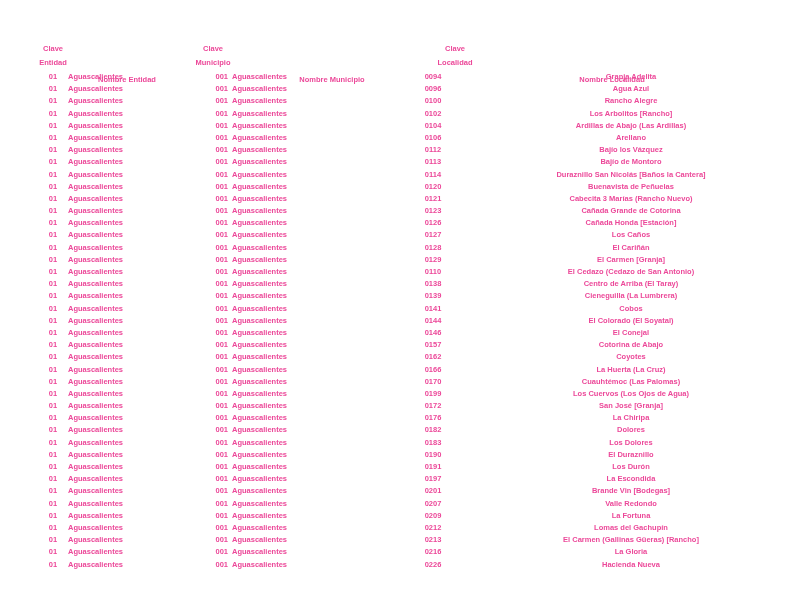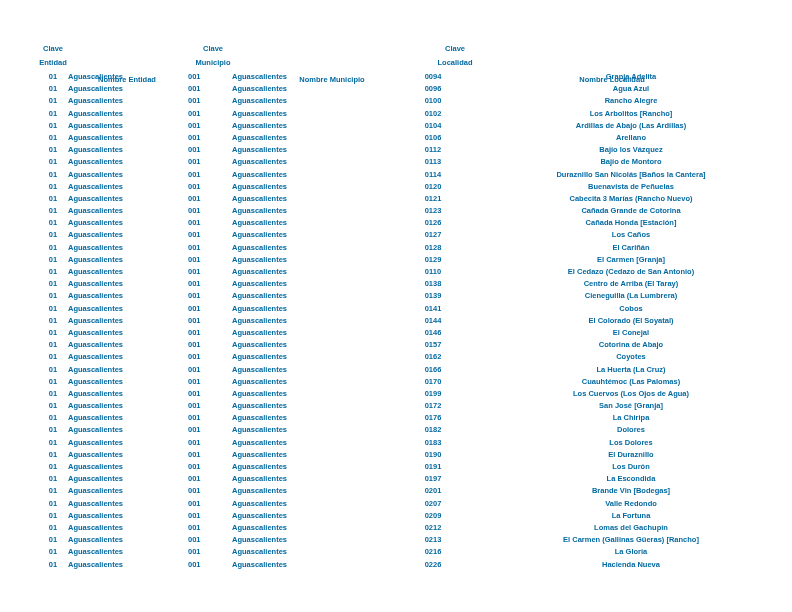--- a/index.html
+++ b/index.html
@@ -7,21 +7,21 @@
     padding: 0;
     background: #ffffff;
   }
   .page {
     position: relative;
     width: 792px;
     height: 612px;
     background: #ffffff;
     overflow: hidden;
     font-family: "Liberation Sans", sans-serif;
-    color: #0369a1;
+    color: #ec4899;
   }
   
   .hdr {
     position: absolute;
     font-size: 7.5px;
     font-weight: bold;
     text-align: center;
     line-height: 13.5px;
     white-space: nowrap;
   }
@@ -47,21 +47,21 @@
   .cell {
     position: absolute;
     top: 0;
     font-size: 7.5px;
     font-weight: bold;
     line-height: 12.2px;
     white-space: nowrap;
   }
   .c-clave-entidad   { left: 28px;  width: 50px;  text-align: center; }
   .c-nombre-entidad  { left: 68px;  width: 160px; text-align: left; }
-  .c-clave-municipio { left: 188px; width: 40px;  text-align: left; }
+  .c-clave-municipio { left: 188px; width: 40px;  text-align: right; }
   .c-nombre-municipio{ left: 232px; width: 190px; text-align: left; }
   .c-clave-localidad { left: 410px; width: 46px;  text-align: center; }
   .c-nombre-localidad{ left: 481px; width: 300px; text-align: center; }
 </style>
 </head>
 <body>
 
 <div class="page">
 
   <div class="hdr hdr-2line h-clave-entidad">

